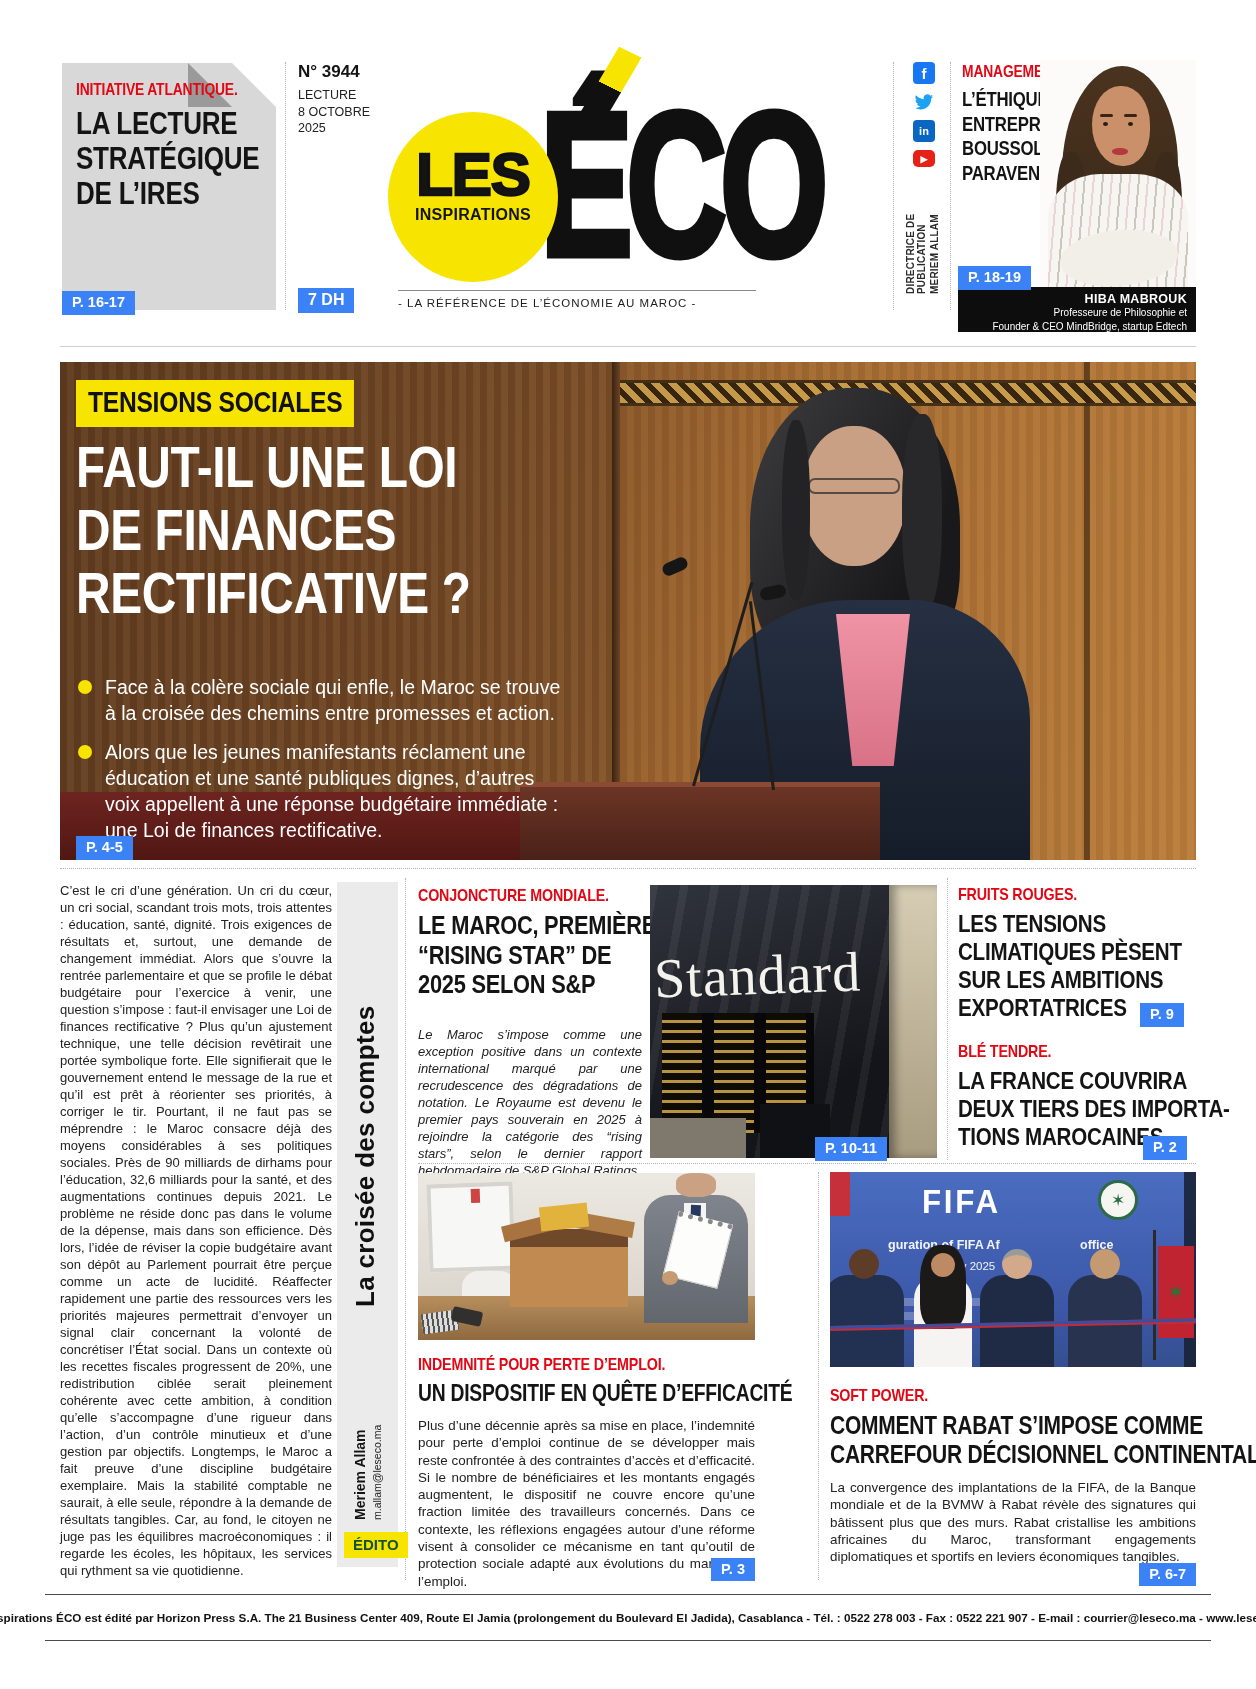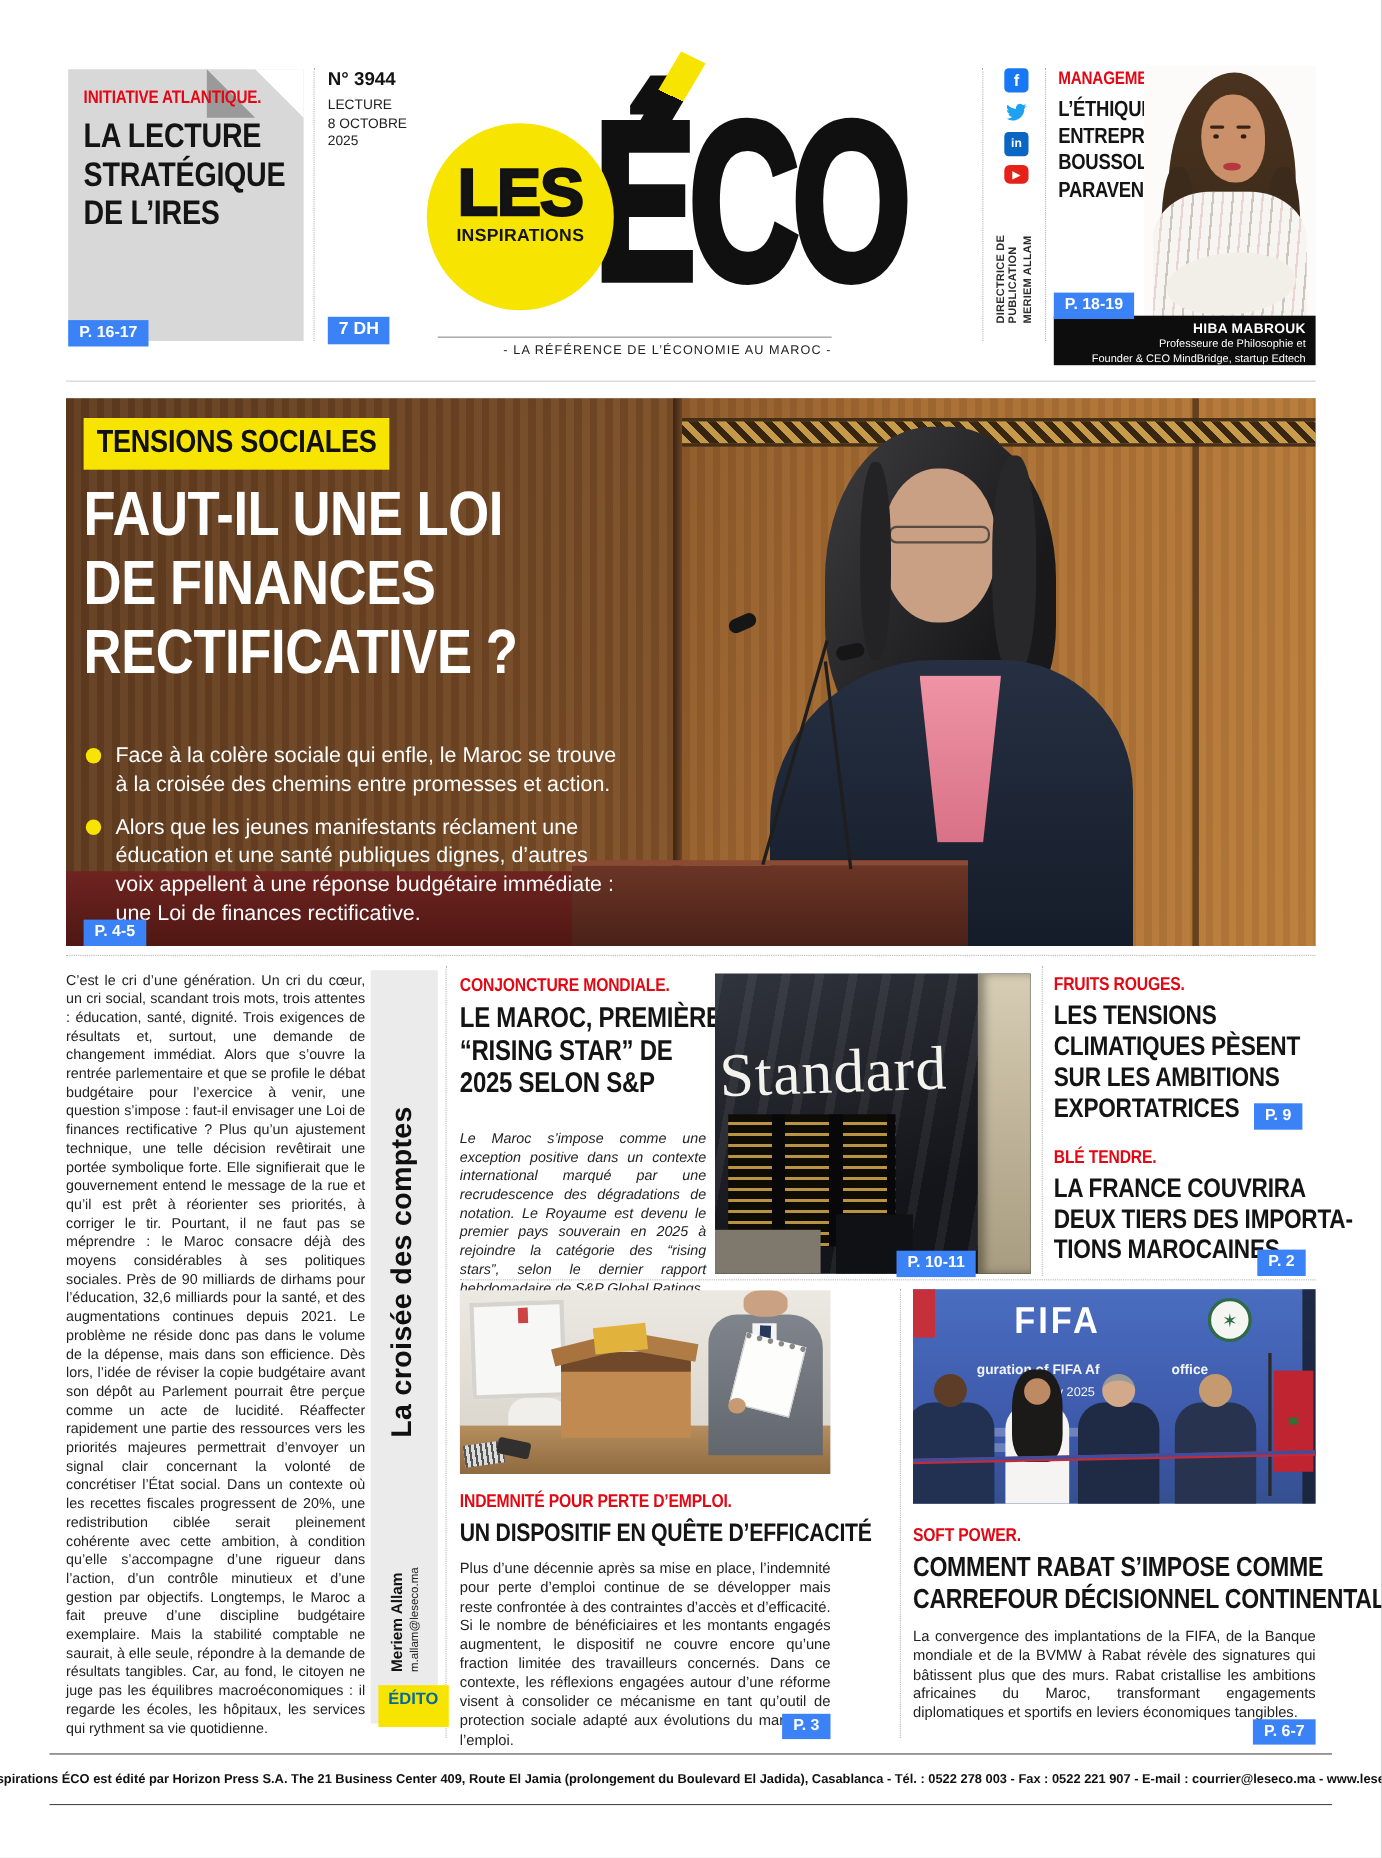--- a/index.html
+++ b/index.html
@@ -27,21 +27,21 @@
   .teaser-left .line{font-size:31px; line-height:35px;}
   .issue{left:298px; top:62px;}
   .issue .num{font-size:17px; font-weight:700;}
   .issue .dl{font-size:12.5px; line-height:16.5px; color:#222; font-weight:400;}
   .logo-circle{left:388px; top:112px; width:170px; height:170px; background:var(--yellow); border-radius:50%; text-align:center; padding-top:34px; z-index:2;}
   .logo-circle .les{font-size:60px; line-height:58px; font-weight:700; letter-spacing:-1px; -webkit-text-stroke:2.5px #111;}
   .logo-circle .insp{font-size:16px; font-weight:700; letter-spacing:.3px; margin-top:2px;}
   .wordmark{left:540px; top:84px; z-index:1;}
   .wordmark span{display:block; font-size:205px; line-height:200px; font-weight:700; letter-spacing:-10px; color:#101010; -webkit-text-stroke:7px #101010; transform:scaleX(.68); transform-origin:0 0; white-space:nowrap;}
   .wedge{left:592px; top:46px; width:32px; height:88px; transform:rotate(26deg); background:linear-gradient(180deg, var(--yellow) 0 46%, #101010 46% 100%); clip-path:polygon(22% 0,100% 0,78% 100%,0 100%); z-index:3;}
-  .tagline{left:398px; top:290px; width:358px; border-top:1px solid #8a8a8a; padding-top:6px; text-align:right; font-size:11.5px; letter-spacing:1px; color:#1d1d1d;margin-top:16px;}
+  .tagline{left:398px; top:290px; width:358px; border-top:1px solid #8a8a8a; padding-top:6px; text-align:left; font-size:11.5px; letter-spacing:1px; color:#1d1d1d;}
   .social{left:913px; top:62px; display:flex; flex-direction:column; gap:8px; z-index:4;}
   .icn{width:22px; height:22px; border-radius:4px; color:#fff; font-weight:700; display:flex; align-items:center; justify-content:center;}
   .icn.fb{background:#1877f2; font-size:15px;}
   .icn.li{background:#0a66c2; font-size:11px; letter-spacing:0;}
   .icn.yt{background:#e62117; height:17px; font-size:9px; border-radius:5px;}
   .director{left:905px; top:168px; height:126px; display:flex; gap:2px;}
   .director span{font-size:10px; font-weight:700; color:#2b2b2b; letter-spacing:.2px;}
   .mgmt{left:962px; top:62px; width:160px;}
   .mgmt .kick{font-size:16.5px; margin-bottom:6px;}
   .mgmt .line{font-size:20px; line-height:24.5px;}
@@ -88,21 +88,21 @@
   .hero-bullets .bl::before{content:""; position:absolute; left:0; top:6px; width:14px; height:14px; border-radius:50%; background:var(--yellow);}
   .hero-page{left:76px; top:836px;}
 
   
   .edito-body{left:60px; top:882px; width:272px;}
   .strip{left:337px; top:882px; width:61px; height:685px; background:#ebebeb;}
   .strip-title{left:350px; top:895px; height:412px; font-size:26px; font-weight:700; color:#101010; letter-spacing:.3px;}
   .strip-author{left:352px; top:1420px; height:100px; display:flex; gap:3px;}
   .strip-author .nm{font-size:14px; font-weight:700;}
   .strip-author .em{font-size:10.5px; color:#222;}
-  .edito-badge{left:344px; top:1532px; background:var(--yellow); color:#0369a1; font-weight:700; font-size:15px; padding:4px 9px 17px; z-index:6;}
+  .edito-badge{left:344px; top:1532px; background:var(--yellow); color:#14532d; font-weight:700; font-size:15px; padding:4px 9px 5px; z-index:6;}
 
   .story-kick{font-size:17px;}
   .conjoncture{left:418px; top:886px; width:224px;}
   .conjoncture .line{font-size:26px; line-height:29.5px;}
   .conjoncture .body-txt{margin-top:26px;font-style:italic;}
   .fruits{left:958px; top:885px; width:238px; height:150px;}
   .fruits .line, .ble .line{font-size:24.5px; line-height:28px;}
   .ble{left:958px; top:1042px; width:238px; height:115px;}
   .indemnite{left:418px; top:1355px; width:337px; height:228px;}
   .indemnite .line{font-size:23px; line-height:27px;}
@@ -380,21 +380,21 @@
     <span class="badge" style="right:0; bottom:2px; left:auto;">P. 3</span>
   </div>
 
   <div class="abs fifa">
     <div class="ff-red"></div>
     <div class="ff-logo">FIFA</div>
     <div class="ff-crest">
         <span>✶</span>
       </div>
     <div class="ff-cap" style="left:58px; top:66px;">guration of FIFA Af</div>
-    <div class="ff-cap" style="left:235px; top:66px;">office</div>
+    <div class="ff-cap" style="left:250px; top:66px;">office</div>
     <div class="ff-cap small" style="left:116px; top:88px;">July 2025</div>
     <div class="ff-cap small" style="left:116px; top:106px;">bat</div>
     <div class="ff-smudge" style="left:24px; top:126px;"></div>
     <div class="ff-smudge" style="left:24px; top:140px; width:90px;"></div>
     <div class="ff-person" style="left:-6px; width:80px; background:#223052;">
         <div class="ff-head" style="background:#5d3c28;"></div>
       </div>
     <div class="ff-person" style="left:84px; width:58px; background:#f5f4f2;">
         <div class="ff-hairw"></div>
         <div class="ff-head" style="background:#bd8a63; width:24px; height:24px; top:-22px;"></div>

